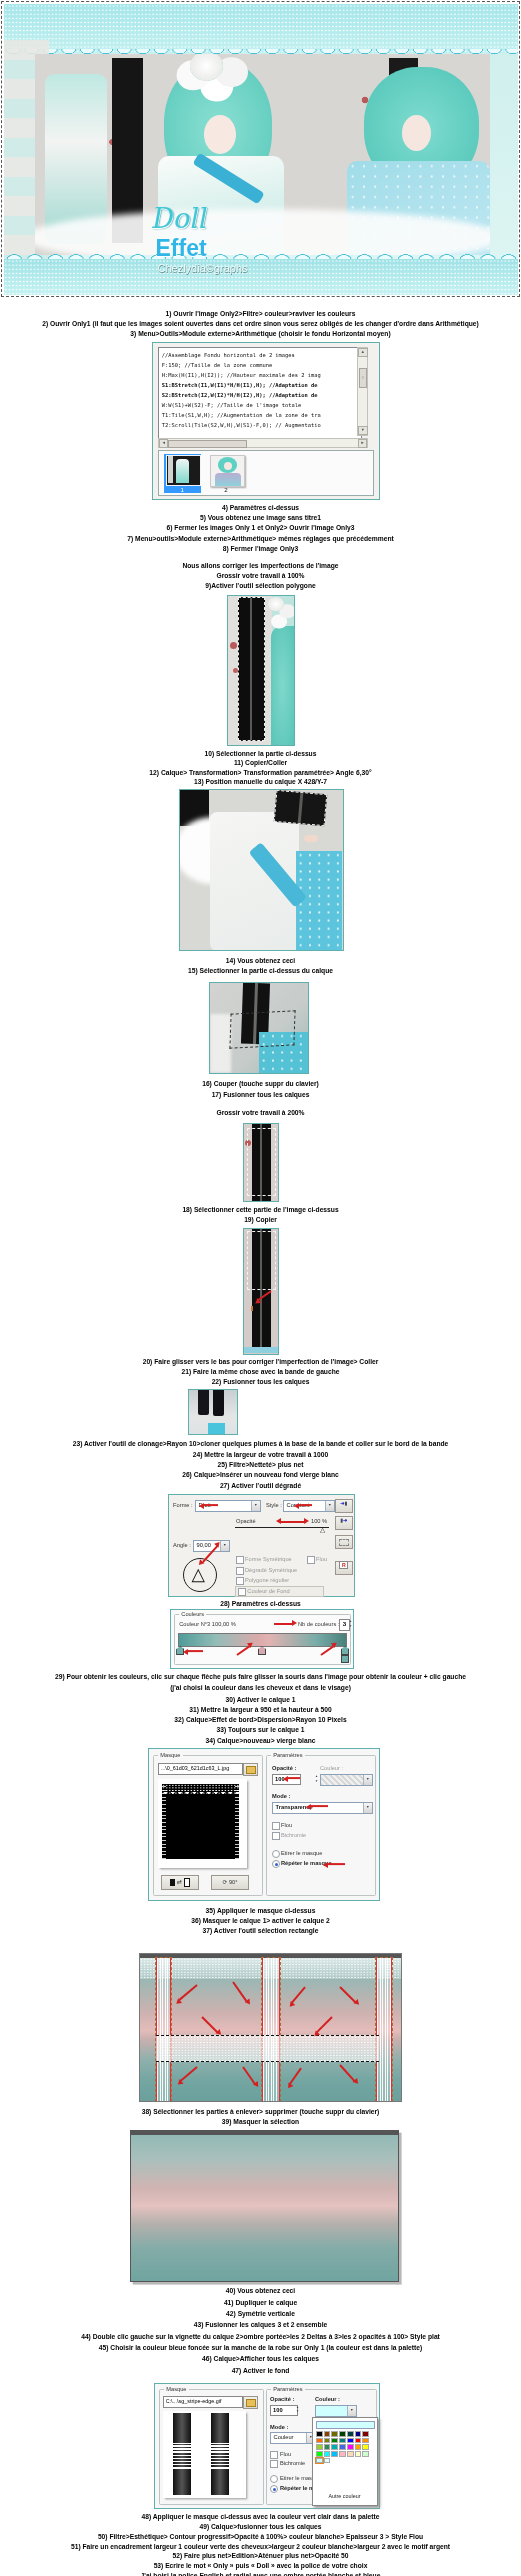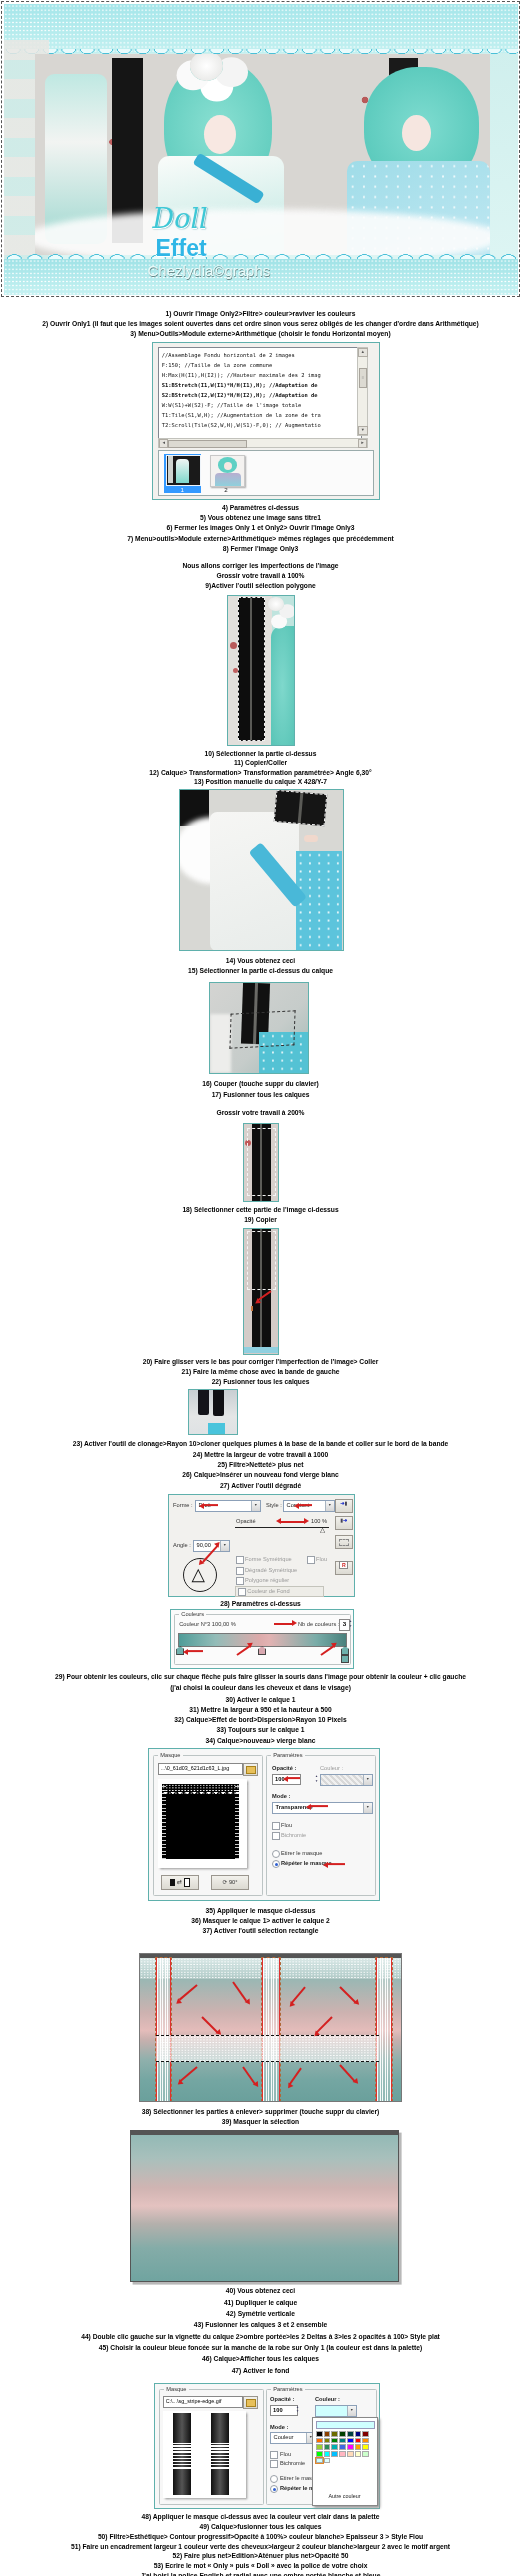--- a/index.html
+++ b/index.html
@@ -72,21 +72,21 @@
                     background:radial-gradient(rgba(255,255,255,.8) 1px,transparent 1.3px) 0 0/11.3px 10.3px,linear-gradient(160deg,#9fdce8,#c0e8f2);"></div>
 
         <div class="abs" style="left:-10.3px;top:155px;width:479px;height:57px;background:#fdfdfd;border-radius:50%;filter:blur(3.1px);opacity:.9;"></div>
       </div>
 
       <div class="abs" style="left:0;top:241px;width:100%;height:15.5px;background:radial-gradient(10.3px 7.7px at 50% 100%,#eafcfd 0 66%,#49c0d8 67% 76%,transparent 78%) repeat-x 0 0/20.6px 15.5px;"></div>
       <div class="abs" style="left:0;top:255px;width:100%;height:36px;background:radial-gradient(rgba(255,255,255,.95) 0.6px,transparent 0.9px) 0 0/3.6px 4.1px,linear-gradient(180deg,#9fe2e6,#c6f2f2);"></div>
 
       <div class="abs" style="left:149px;top:199px;font-family:'DejaVu Serif',serif;font-style:italic;font-size:27px;color:#3ec8d6;text-shadow:0.5px 0.5px 0 #ffffff,1px 1px 1.5px #2a8a9a;">Doll</div>
       <div class="abs" style="left:152px;top:231px;font-weight:bold;font-size:23px;color:#2fb6e6;text-shadow:0.5px 0.5px 0 #fff;">Effet</div>
-      <div class="abs" style="left:144px;top:258px;font-size:15px;color:#eafbfa;text-shadow:0.5px 0.5px 0.5px #6a8a8a;">Chezlydia©graphs</div>
+      <div class="abs" style="left:154px;top:258px;font-size:11px;color:#eafbfa;text-shadow:0.5px 0.5px 0.5px #6a8a8a;">Chezlydia©graphs</div>
     </div>
   </div>
 
   <div class="tl" style="top:310px;">1) Ouvrir l'image Only2&gt;Filtre&gt; couleur&gt;raviver les couleurs</div>
   <div class="tl" style="top:320px;">2) Ouvrir Only1 (il faut que les images soient ouvertes dans cet ordre sinon vous serez obligés de les changer d'ordre dans Arithmétique)</div>
   <div class="tl" style="top:330px;">3) Menu&gt;Outils&gt;Module externe&gt;Arithmétique (choisir le fondu Horizontal moyen)</div>
 
   <div class="dlg" style="left:152px;top:342px;width:226px;height:156px;">
     <div class="abs mono" style="left:5.2px;top:4.1px;width:197px;height:87px;background:#fff;border:0.5px solid #828790;
                 font-size:5.4px;line-height:10px;padding:1.5px 2.6px;overflow:hidden;color:#111;white-space:nowrap;">

